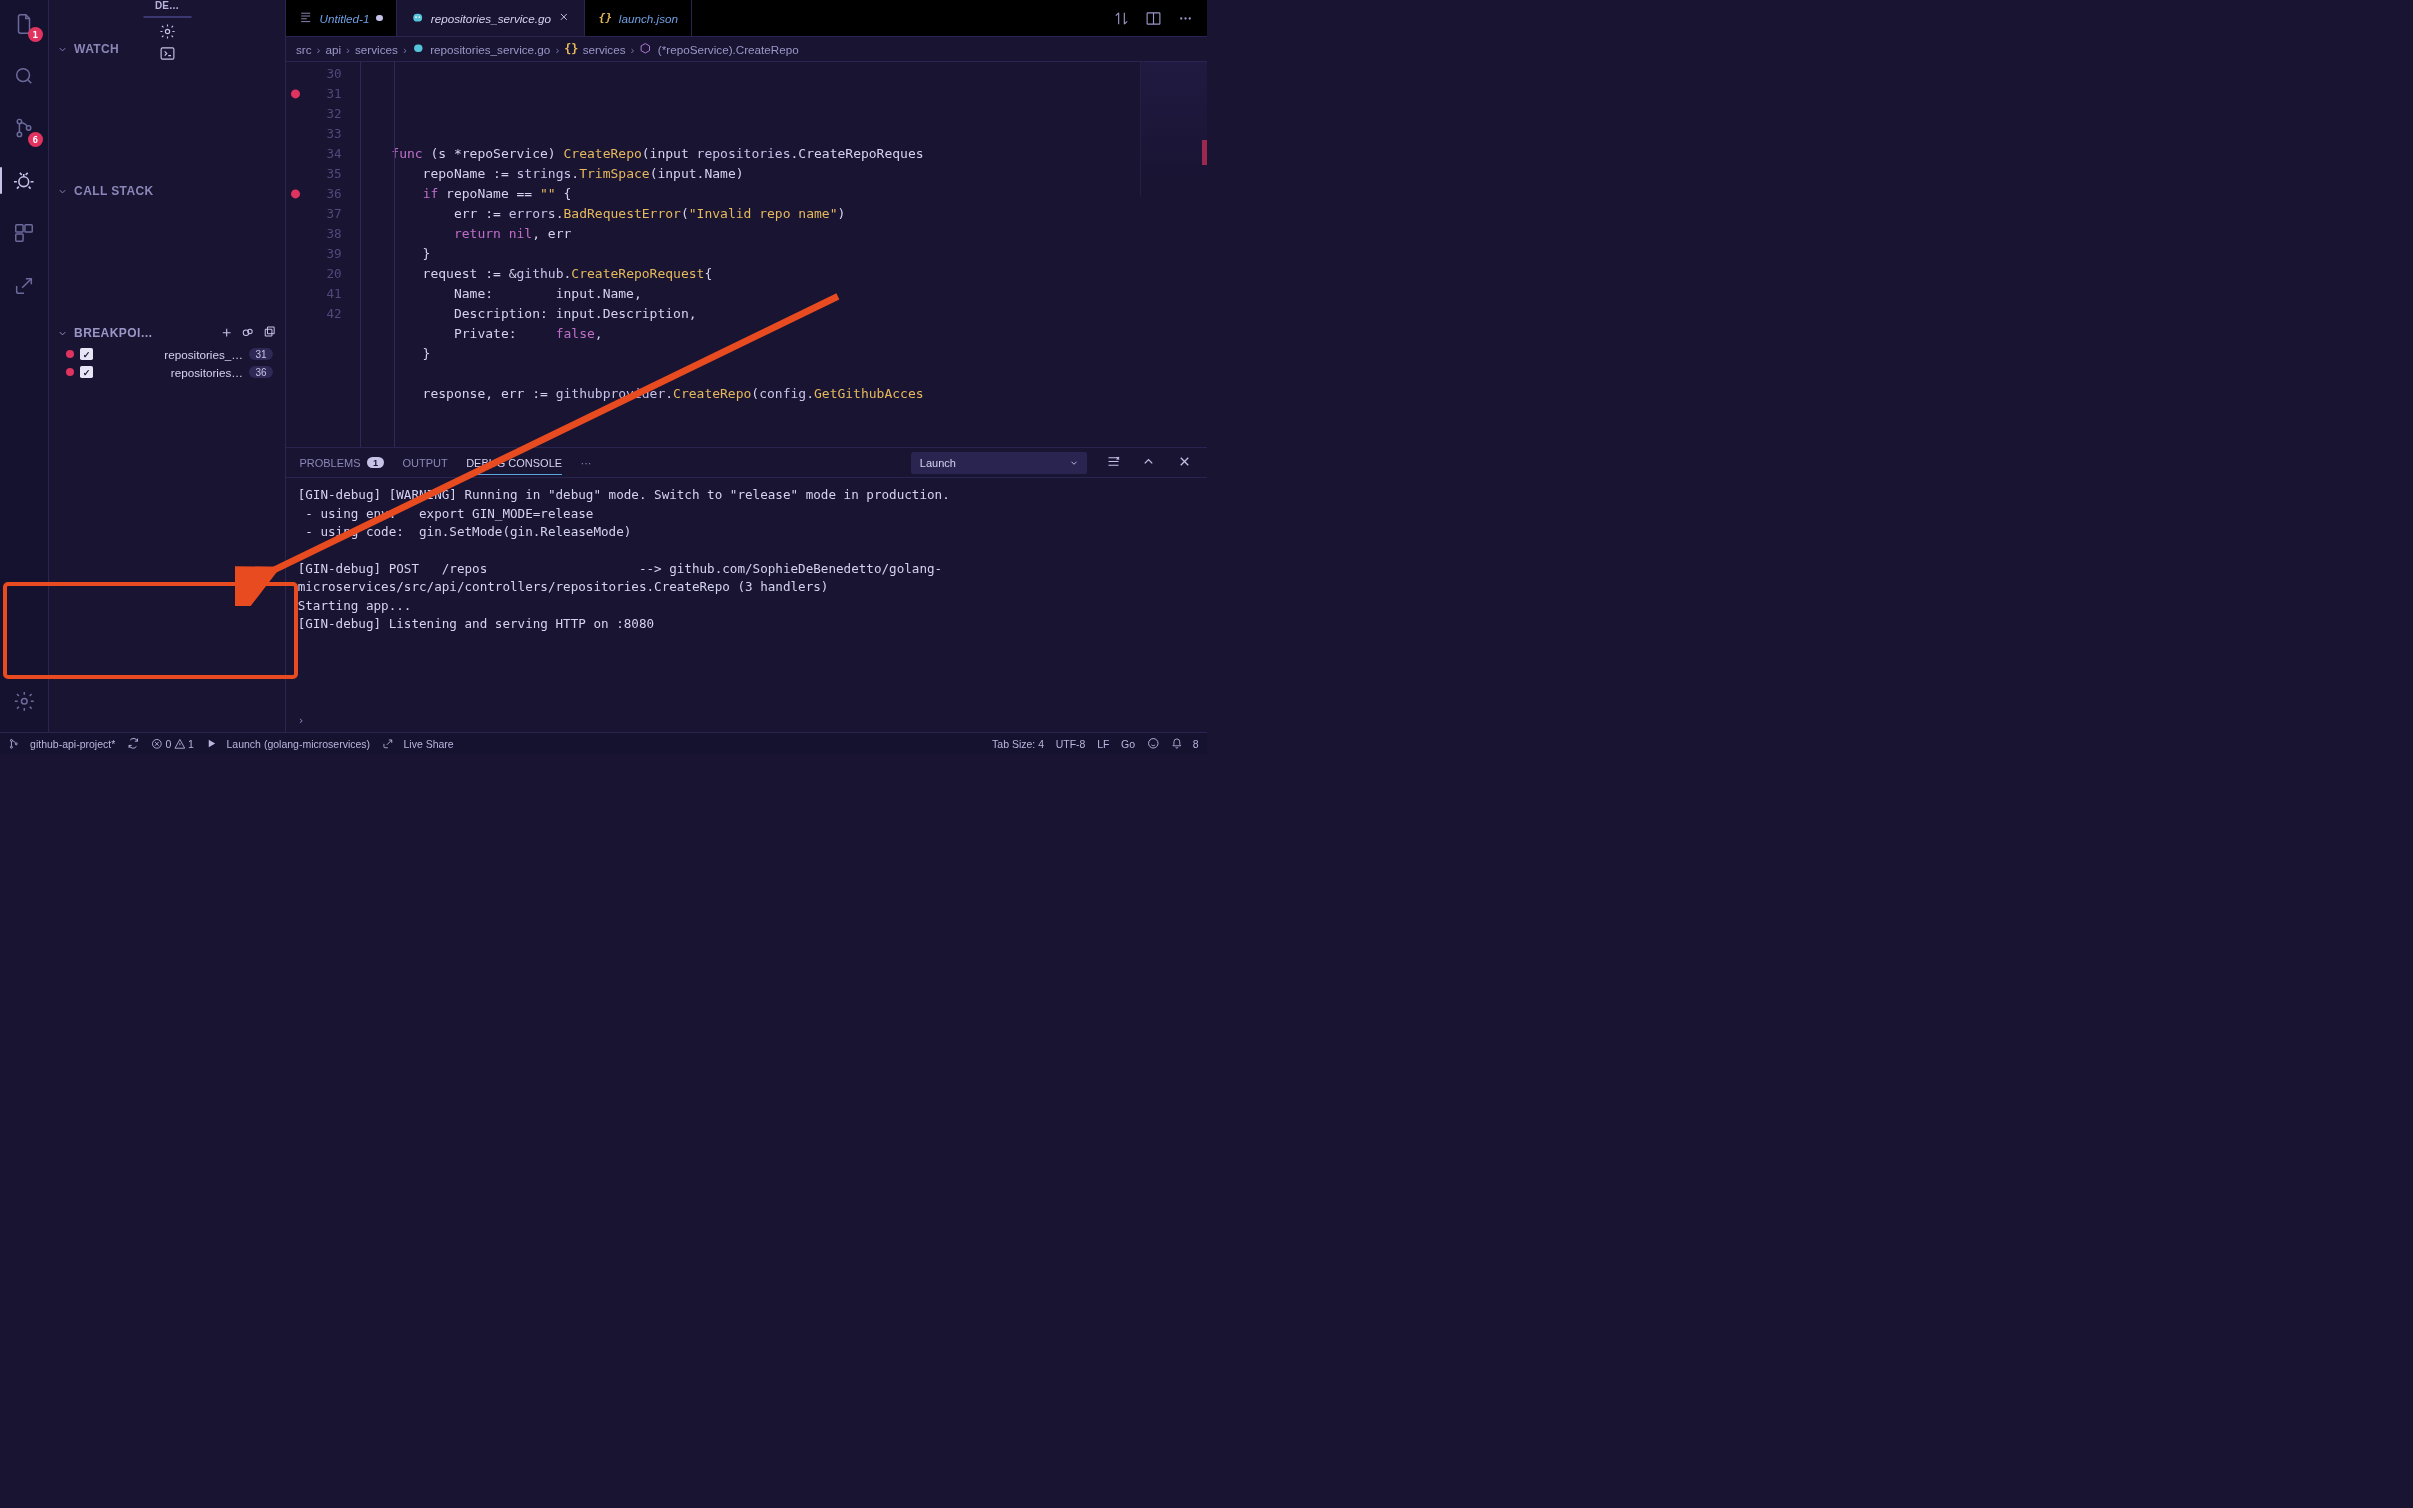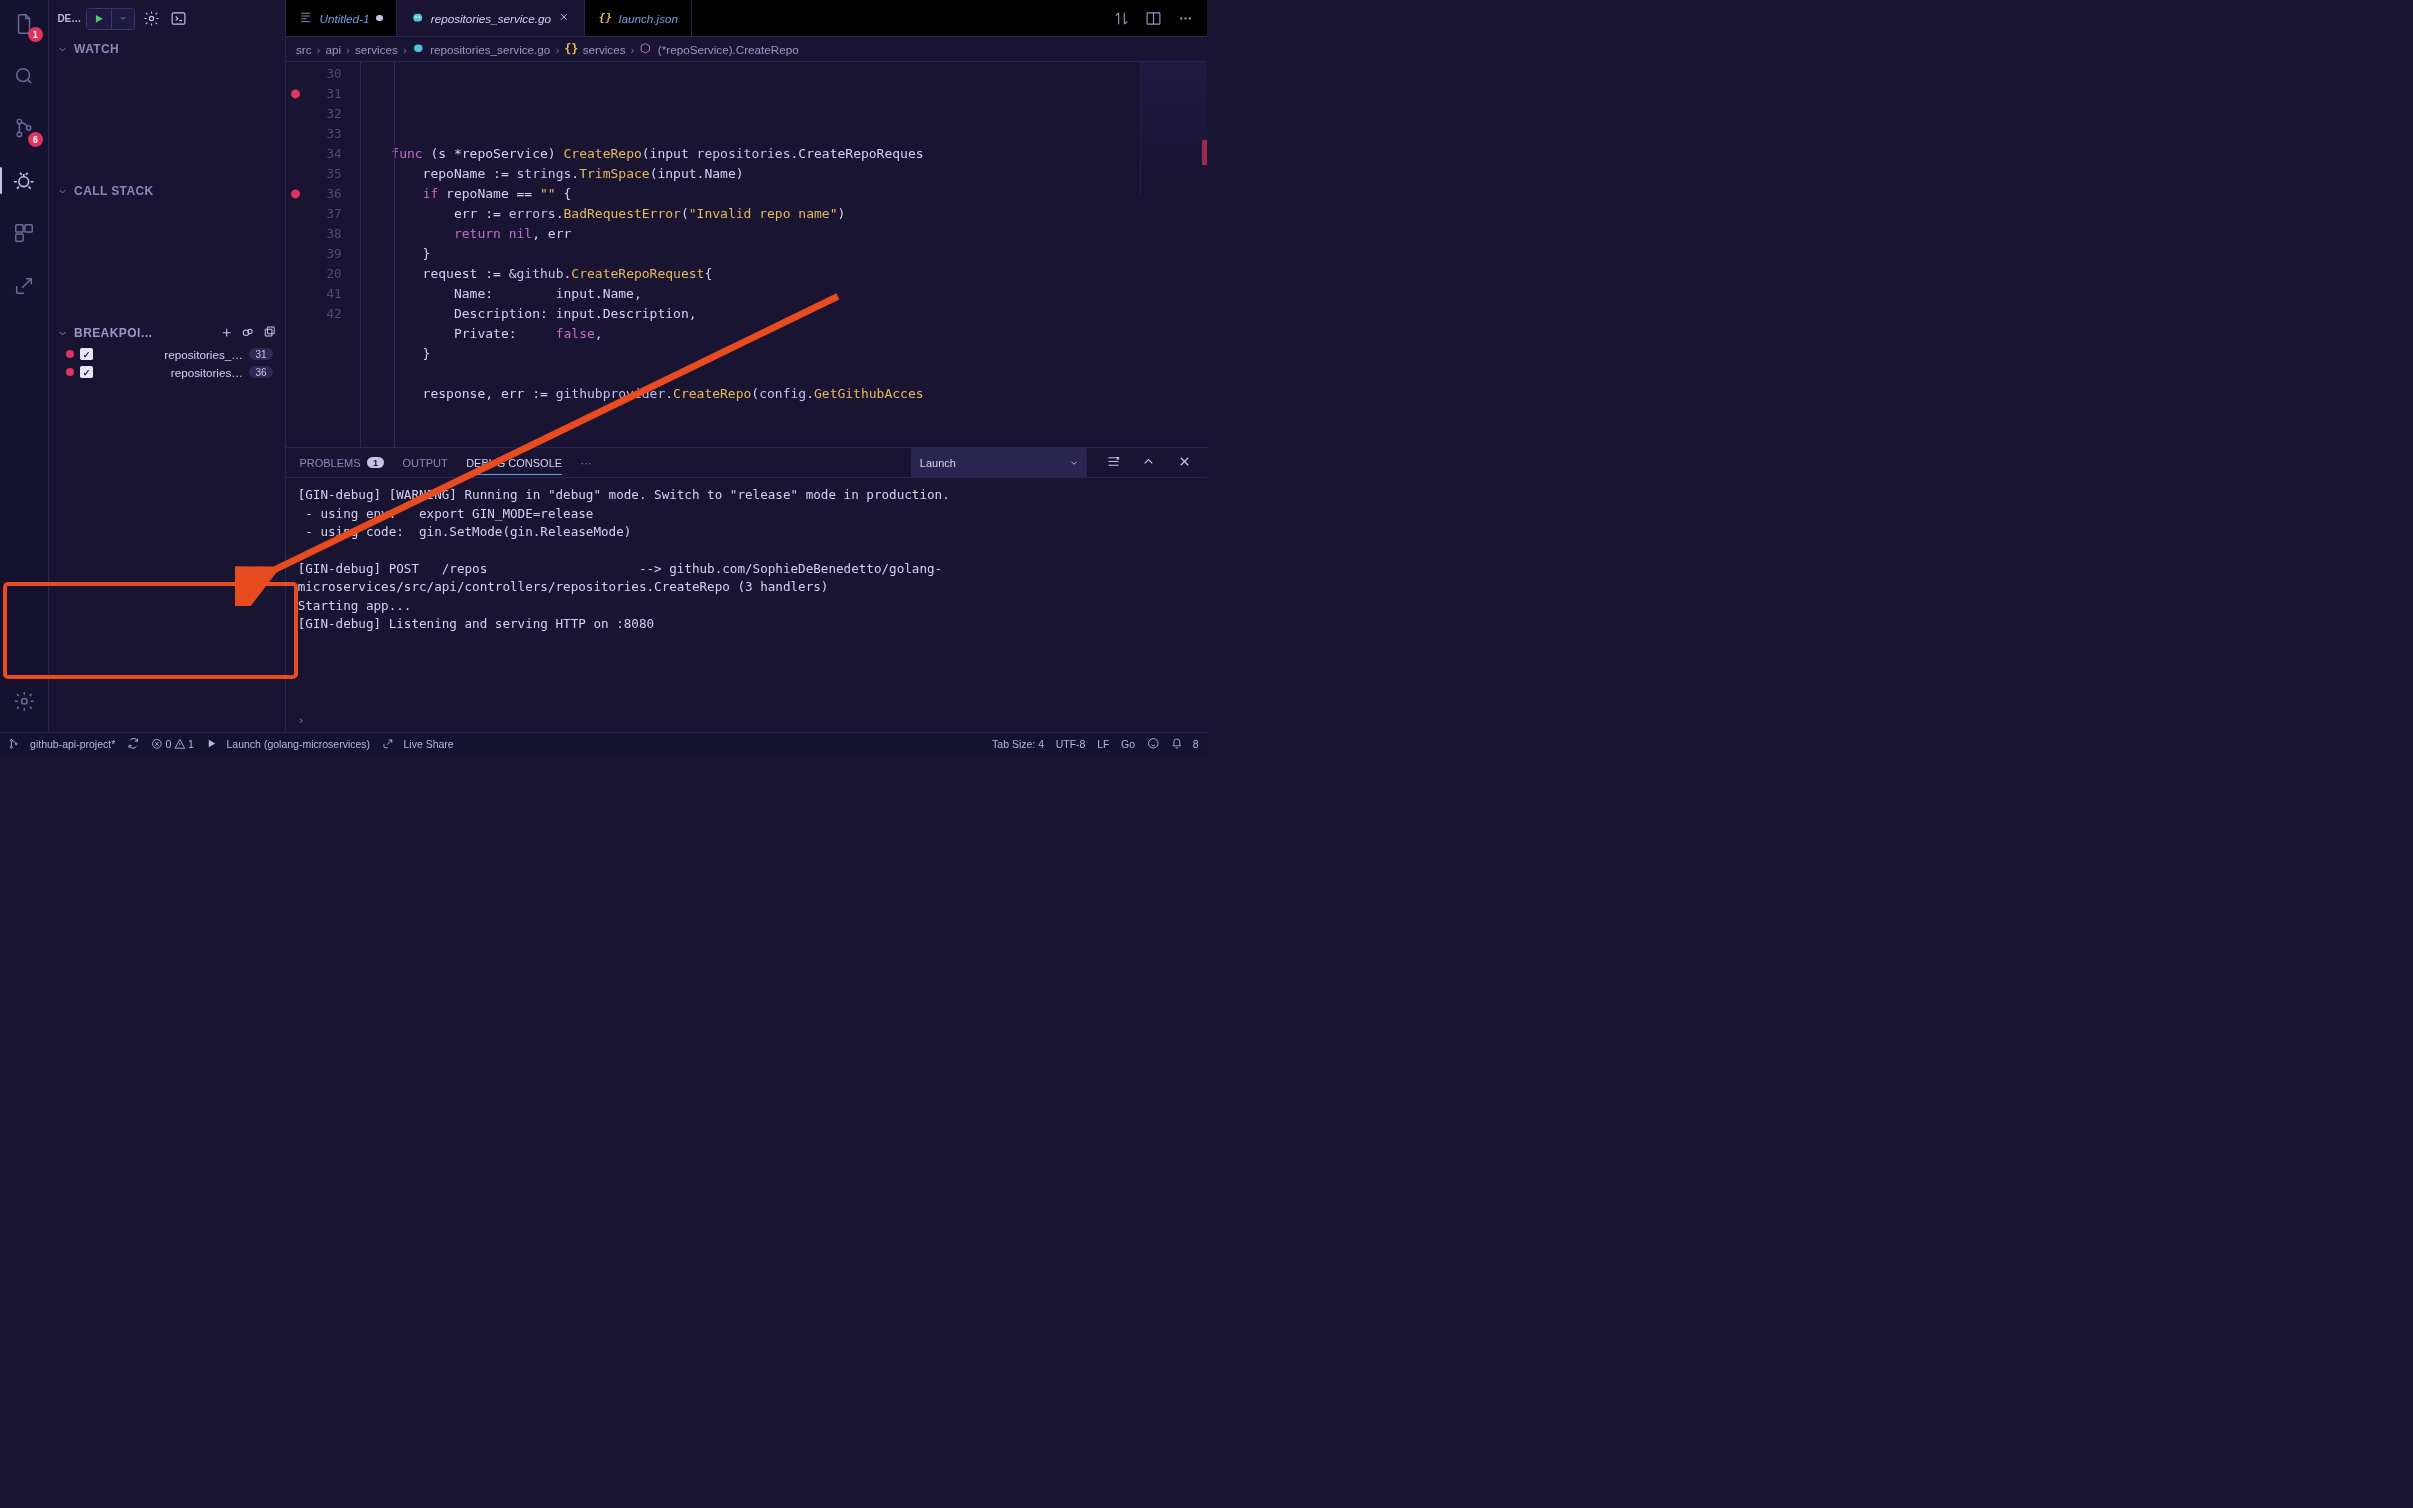--- a/index.html
+++ b/index.html
@@ -47,21 +47,21 @@
   
   .sidebar {
     width: 237px;
     background: #1a1433;
     display: flex; flex-direction: column;
     border-right: 0.8px solid #2a2550;
     font-family: -apple-system, sans-serif;
   }
   .sidebar-top {
     height: 37px; display: flex; align-items: center; gap: 5px;
-    padding: 0 8.4px; font-size: 10px; font-weight: 600; color: #b8b6dd;
+    padding: 0 8.4px; font-size: 10px; font-weight: 600; color: #b8b6dd; flex-direction: column;
   }
   .run-ctrl { display: flex; border: 0.8px solid #3c3770; border-radius: 3.4px; overflow: hidden; }
   .run-btn { width: 23.5px; height: 20px; display: flex; align-items: center; justify-content: center; background: #1f1a42; }
   .run-btn.play { color: #4fc96f; }
   .run-btn.caret { color: #c7c3e8; border-left: 0.8px solid #3c3770; }
   .sb-icon { width: 22px; height: 22px; display: flex; align-items: center; justify-content: center; color: #c7c3e8; cursor: pointer; }
   .section-hdr {
     display: flex; align-items: center; gap: 5px; padding: 5px 8.4px;
     font-size: 12px; font-weight: 700; color: #8a87b8; letter-spacing: 0.4px; cursor: pointer;
   }
@@ -150,21 +150,21 @@
   .panel-tabs {
     height: 30px; display: flex; align-items: center; gap: 18.4px;
     padding: 0 13.4px; font-family: -apple-system, sans-serif; font-size: 11px;
     color: #8a87b8; border-bottom: 0.8px solid #2a2550;
   }
   .ptab { display: flex; align-items: center; gap: 6.7px; cursor: pointer; }
   .ptab.active { color: #d5d2f0; border-bottom: 1.7px solid #5aa7e0; padding-bottom: 5px; margin-bottom: -6.7px; }
   .pcount { background: #c7c3e8; color: #1a1433; border-radius: 7.5px; font-size: 9.2px; font-weight: 600; padding: 0.8px 5.9px; }
   .p-spacer { flex: 1; }
   .launch-dd {
-    background: #2a2550; border-radius: 2.5px; height: 30px; min-width: 176px;
+    background: #2a2550; border-radius: 2.5px; height: 22px; min-width: 176px;
     display: flex; align-items: center; padding: 0 8.4px; color: #d5d2f0; gap: 6.7px;
   }
   .launch-dd .dd-caret { margin-left: auto; }
   .p-ic { width: 17px; height: 17px; color: #c7c3e8; cursor: pointer; }
   .console {
     flex: 1; overflow: auto; padding: 8.4px 11.7px 3.4px;
     font-family: "SF Mono", Menlo, monospace; font-size: 12.6px; line-height: 18.4px;
     color: #d5d2f0; white-space: pre-wrap;
   }
   .console-prompt { padding: 1.7px 11.7px 5px; color: #8a87b8; font-family: "SF Mono", Menlo, monospace; }

